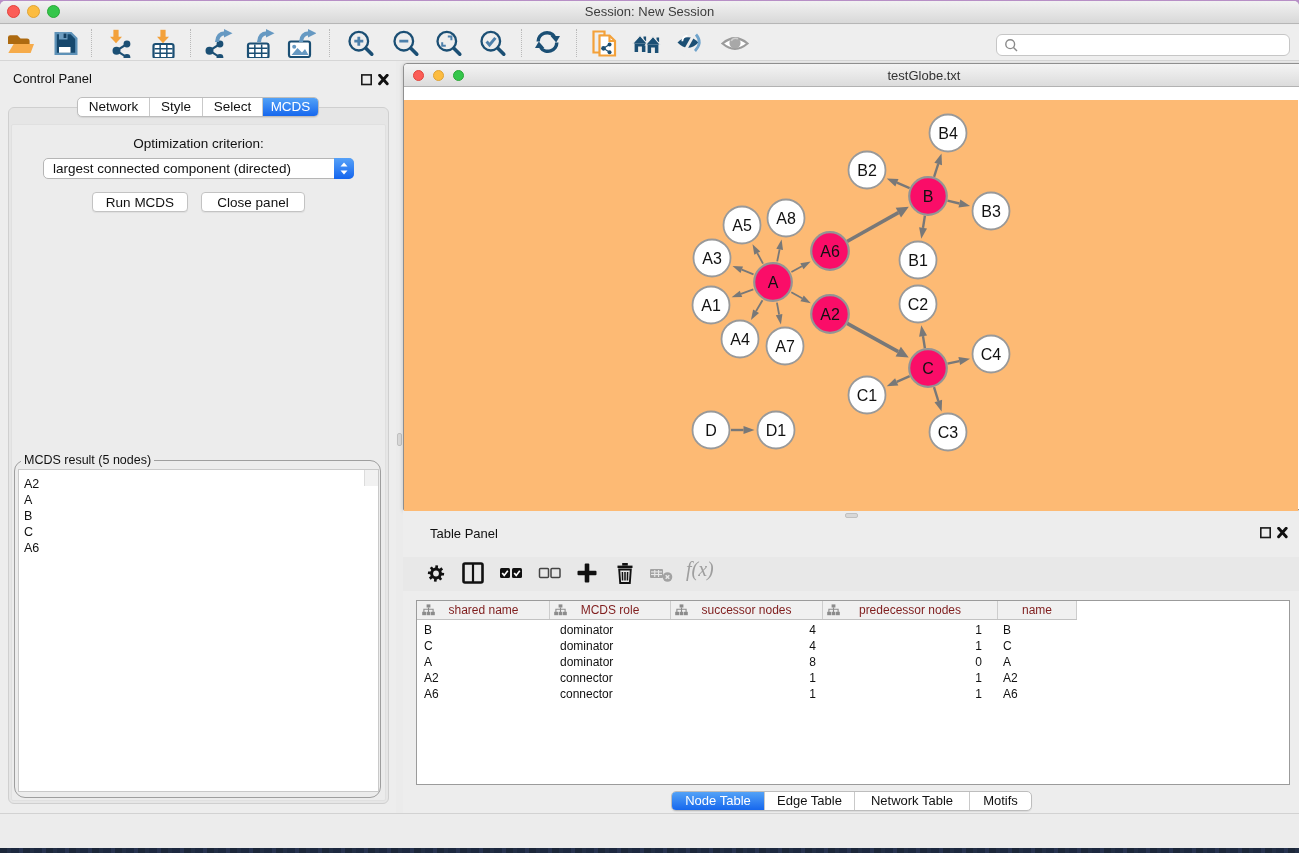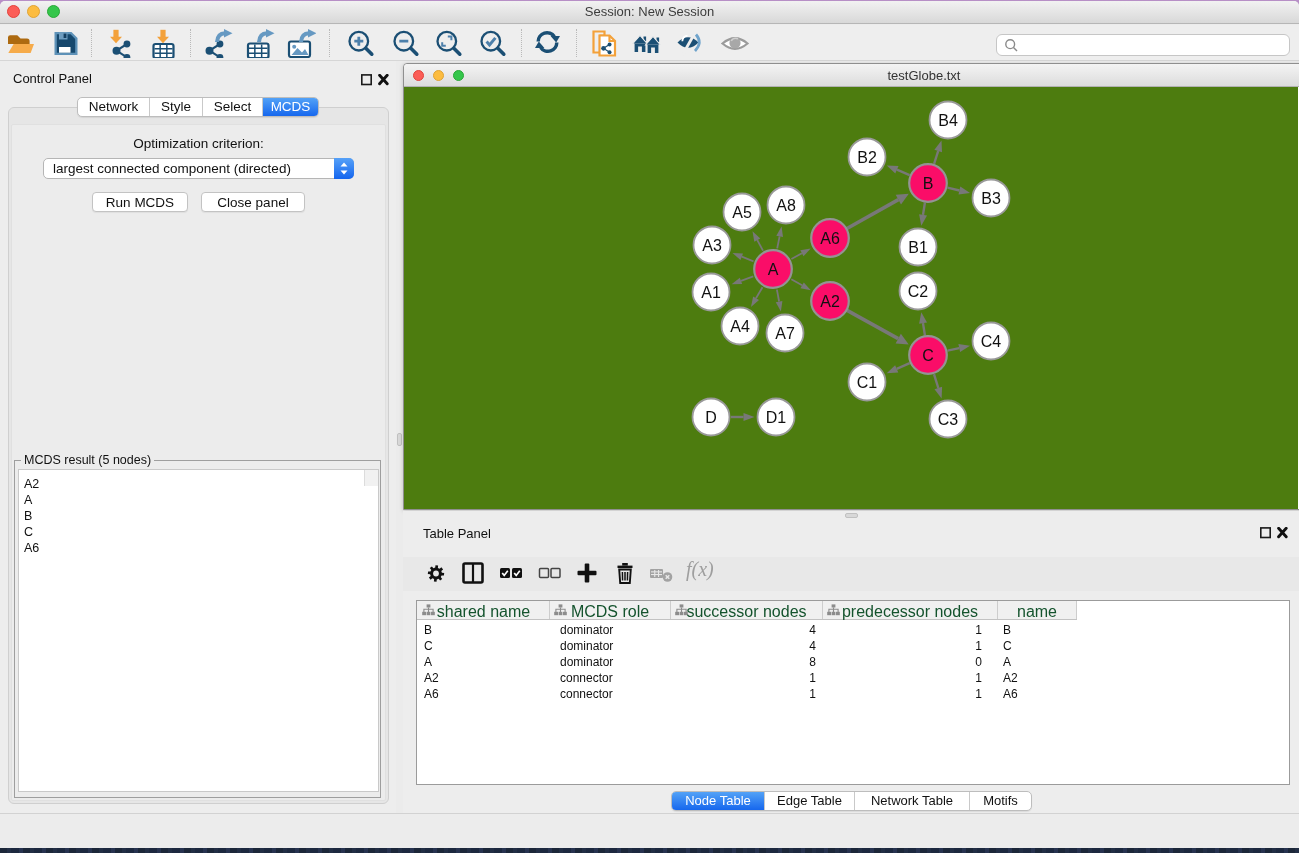--- a/index.html
+++ b/index.html
@@ -28,21 +28,21 @@
               background:#ececec; border:1px solid #e0e0e0; border-radius:2px; }
   .seg { position:absolute; display:flex; font-size:13.5px; border:1px solid #bdbdbd;
          border-radius:5px; background:#fff; overflow:hidden; box-shadow:0 1px 1px rgba(0,0,0,0.08); }
   .seg div { white-space:nowrap; line-height:18px; height:18px; color:#111;
              border-right:1px solid #c9c9c9; display:flex; align-items:center; justify-content:center; }
   .seg div:last-child { border-right:none; }
   .seg .on { background:linear-gradient(#53a2f7,#1667ee); color:#fff; }
   .btn { position:absolute; background:#fff; border:1px solid #c3c3c3; border-radius:4px;
          font-size:13.5px; color:#111; text-align:center; box-shadow:0 1px 1px rgba(0,0,0,0.06); }
   .fieldset { position:absolute; left:14px; top:459px; width:367px; height:338px;
-              border:1px solid #9e9e9e; border-radius:0; }
+              border:1px solid #9e9e9e; border-radius:11px; }
   .fieldlabel { position:absolute; left:6px; top:-8px; background:#ececec; padding:0 3px;
                 font-size:12.5px; color:#111; }
   .listbox { position:absolute; left:3px; top:8px; width:361px; height:323px; padding-top:6px;
              background:#fff; border:1px solid #c9c9c9; }
   .listbox div { font-size:12.5px; color:#111; padding-left:5px; height:16px; line-height:16px; }
   .sbtrack { position:absolute; right:0px; top:0px; width:14px; height:321px;
              background:#f1f1f1; border-left:1px solid #dcdcdc; }
   
   .vdivider { position:absolute; left:396px; top:60px; width:7px; height:753px; background:#ebebeb; }
   .grab-v { position:absolute; left:397px; top:432px; width:5px; height:13px;
@@ -51,31 +51,31 @@
             background:#d8d8d8; border:1px solid #c0c0c0; border-radius:2px; }
   
   .iwin { position:absolute; left:403px; top:62px; width:1042px; height:447px;
           border:1px solid #8f8f8f; border-radius:4px 4px 0 0; background:#fff;
           box-shadow:0 1px 4px rgba(0,0,0,0.18);padding-left:42px; }
   .iwin-tb { position:absolute; left:0; top:0; width:100%; height:23px;
              background:linear-gradient(#f4f4f4,#dcdcdc); border-bottom:1px solid #b2b2b2;
              border-radius:4px 4px 0 0; }
   .iwin-title { position:absolute; width:100%; text-align:center; top:4px; font-size:13px; color:#333; }
   .itl { position:absolute; top:6px; width:11px; height:11px; border-radius:50%; }
-  .canvas { position:absolute; left:0; top:23px; width:894px; height:422px; background:#4d7c0f; overflow:hidden; }
+  .canvas { position:absolute; left:0; top:36px; width:894px; height:422px; background:#fdba74; overflow:hidden; }
   
   .tpanel { position:absolute; left:403px; top:510px; width:896px; height:303px; background:#ededed; }
-  .tp-title { position:absolute; left:20px; top:15px; font-size:13px; color:#111; }
+  .tp-title { position:absolute; left:27px; top:15px; font-size:13px; color:#111; }
   .tp-toolbar { position:absolute; left:0; top:46px; width:100%; height:34px; background:#e8e8e8; }
   .tbl { position:absolute; left:13px; top:89px; width:874px; height:185px;
          background:#fff; border:1px solid #9b9b9b; }
   .thead { position:absolute; left:0; top:0; height:19px; background:#f0f0f0;
            border-bottom:1px solid #c2c2c2; }
   .th { position:absolute; top:0; height:18px; border-right:1px solid #cdcdcd;
-        font-size:16px; color:#14532d; }
+        font-size:12px; color:#7f1d1d; }
   .th span.lbl { position:absolute; width:100%; text-align:center; top:2px; }
   .trow { position:absolute; font-size:12px; color:#111; height:16px; line-height:16px; }
   .num { text-align:right; }
   
   .statusline { position:absolute; left:0; top:812px; width:1299px; height:0; border-top:1px solid #d2d2d2; }
   .statusbar { position:absolute; left:0; top:813px; width:1299px; height:34px; background:#ededed; }
   .sq-btn { position:absolute; background:#fff; border:1px solid #b3b3b3; border-radius:3px; }
   .bottomstrip { position:absolute; left:0; top:848px; width:1299px; height:5px;
                  background:#1d2940;
                  background-image:repeating-linear-gradient(90deg,#1c2739 0 7px,#222e45 7px 11px,#18223312 11px 19px,#273350 19px 23px); }

